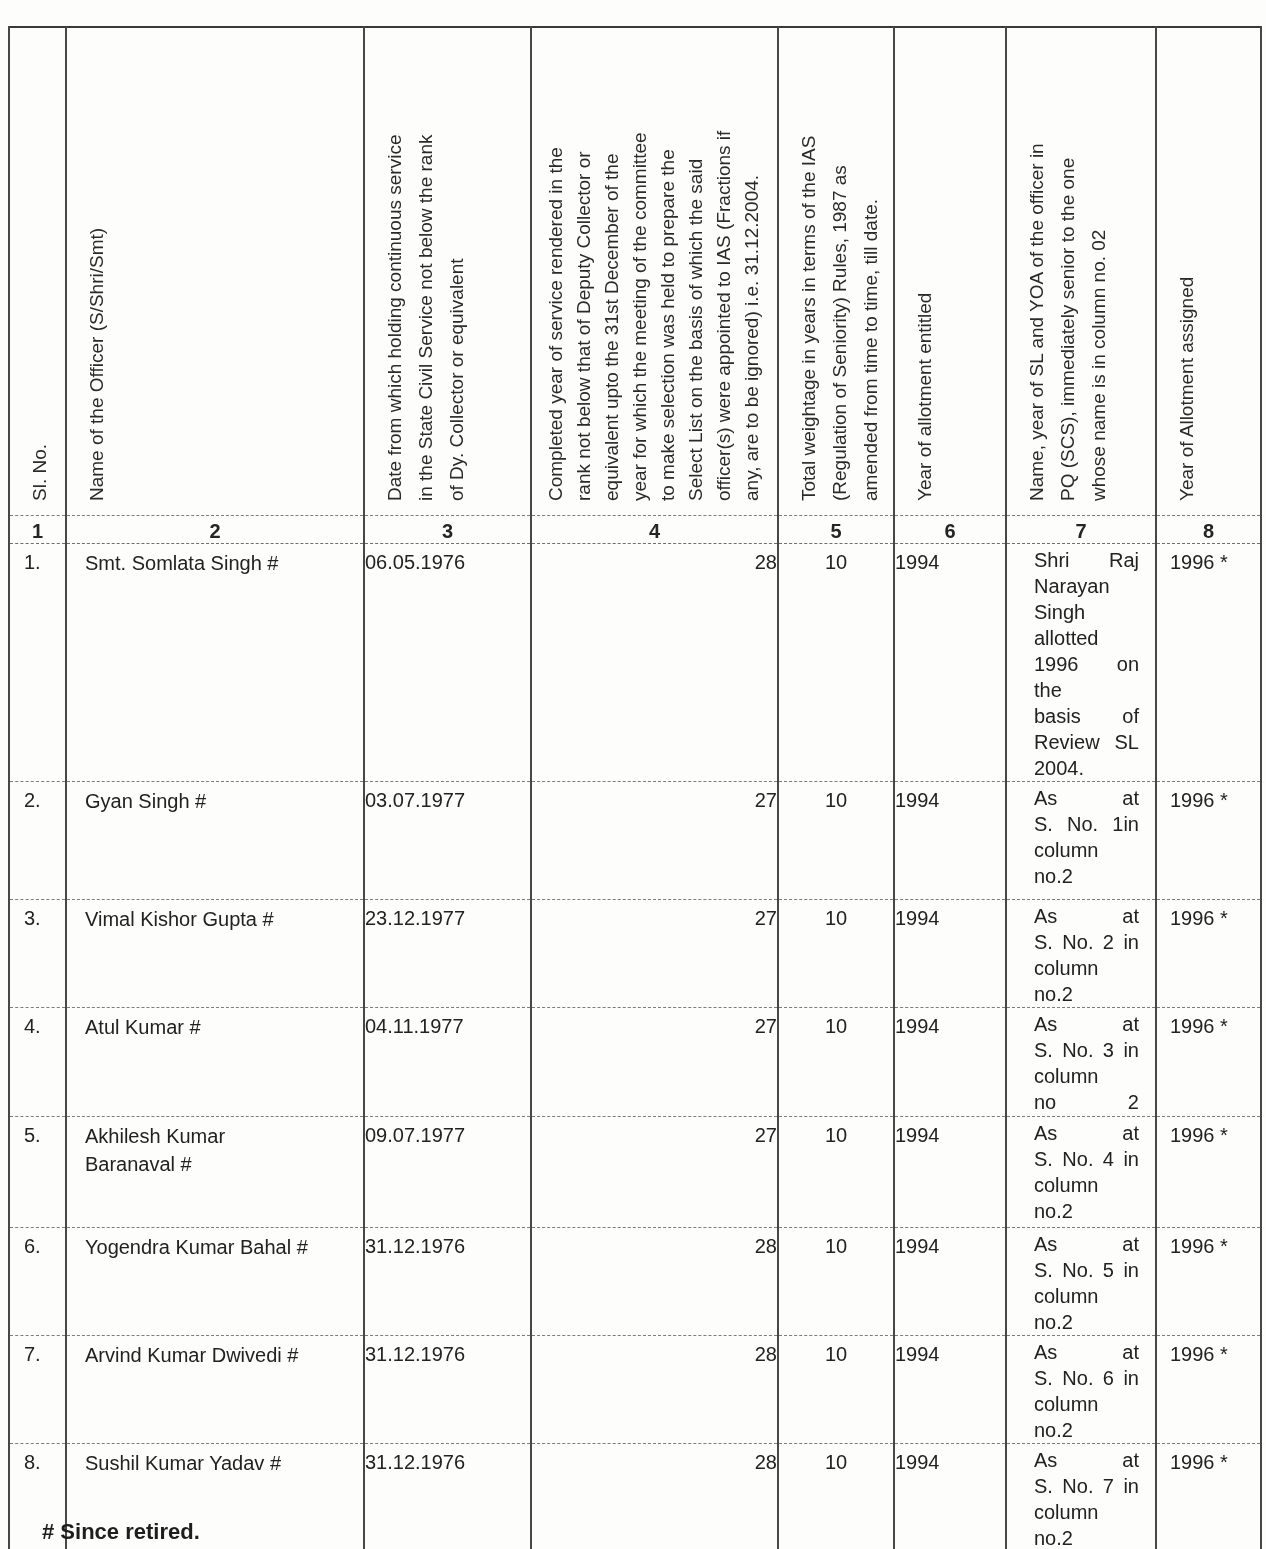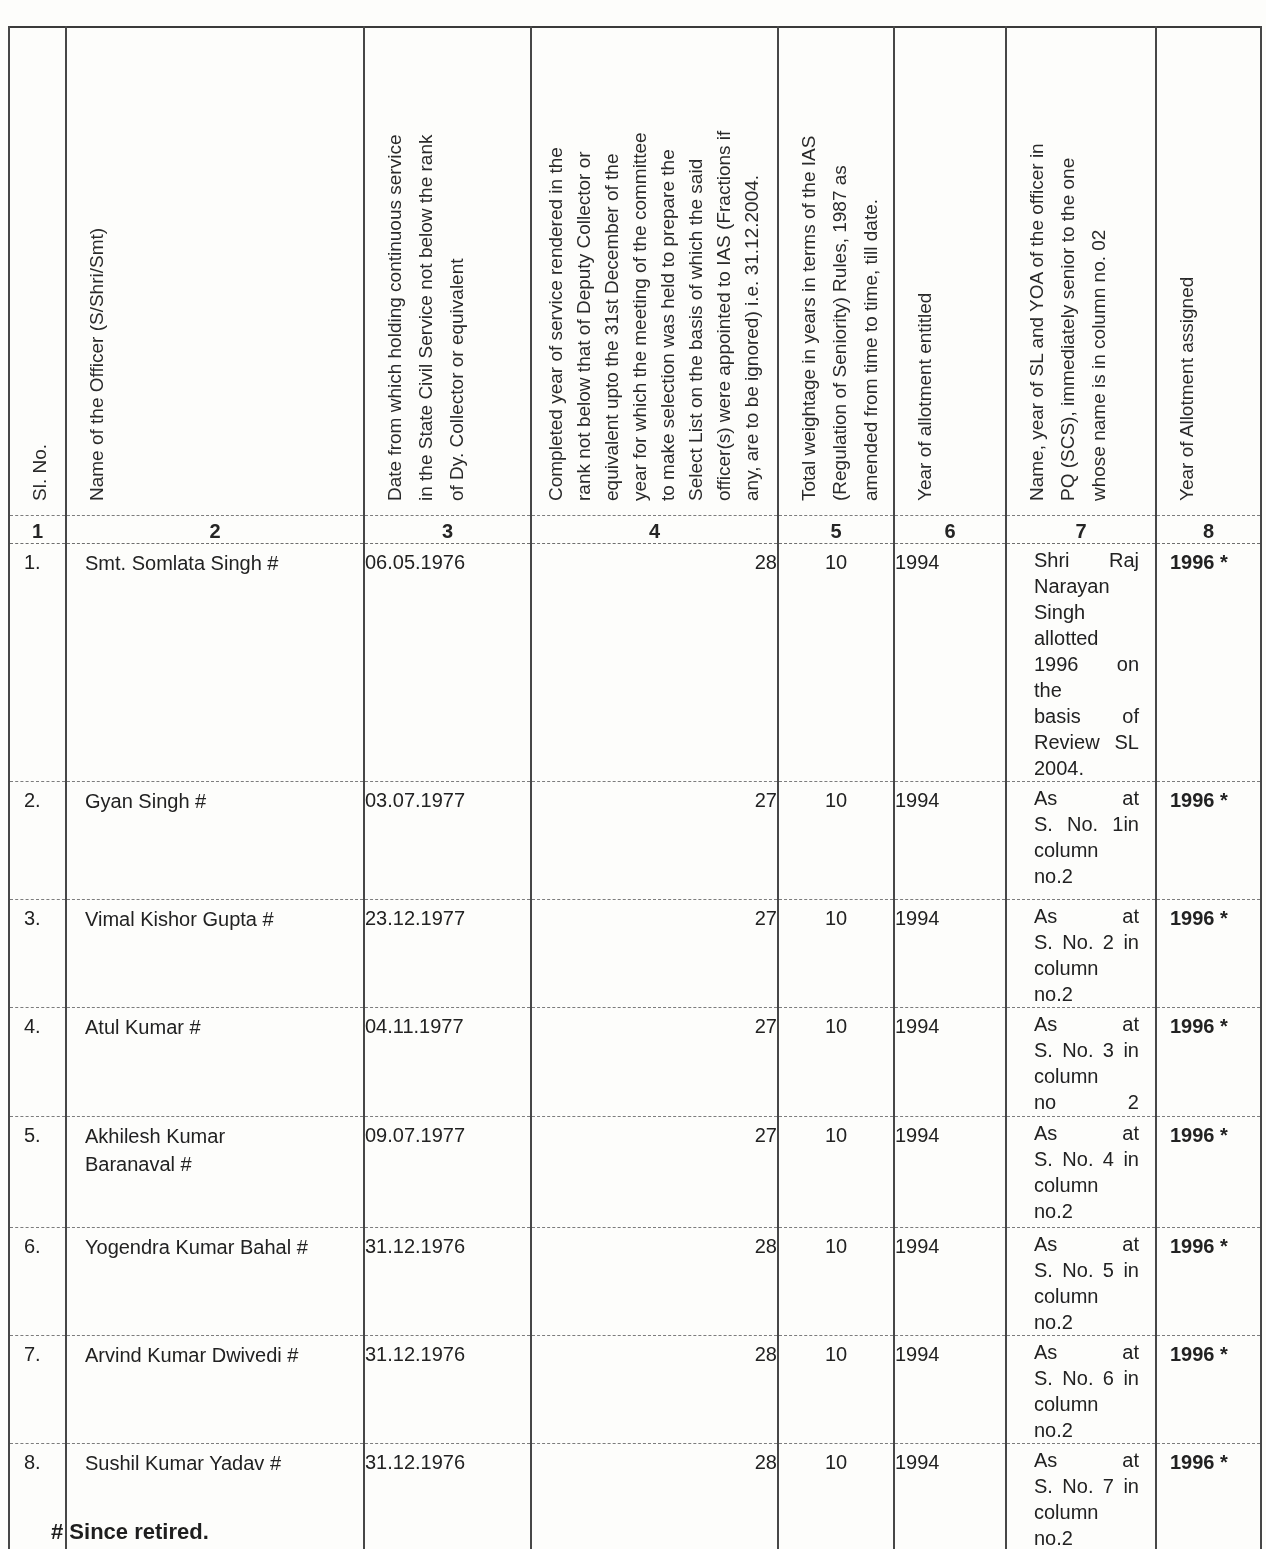--- a/index.html
+++ b/index.html
@@ -48,27 +48,27 @@
   td.c2 { padding-left:18px; padding-right:16px; white-space:pre; line-height:28px; }
   td.c3 { text-align:left; }
   td.c4 { text-align:right; }
   td.c5 { text-align:center; }
   td.c6 { text-align:left; }
   td.c7 {
     white-space:pre-line;
     text-align:justify; text-align-last:justify;
     padding:3px 16px 0 27px; line-height:26px;
   }
-  td.c8 { padding-left:13px;font-weight:bold; }
+  td.c8 { padding-left:13px; }
   tr.r1 { height:207px; } tr.r2 { height:118px; }
   tr.r3 { height:107px; } tr.r4 { height:109px; }
   tr.r5 { height:111px; } tr.r6 { height:107px; }
   tr.r7 { height:107px; } tr.r8 { height:111px; }
   .footnote {
-    position:absolute; left:51px; top:1519px;
+    position:absolute; left:42px; top:1519px;
     font-size:22px; font-weight:bold; color:#1e1e1e;
   }
 </style>
 </head>
 <body>
 
 <div class="page">
   <table class="grid">
     <colgroup>
       <col style="width:57px">

